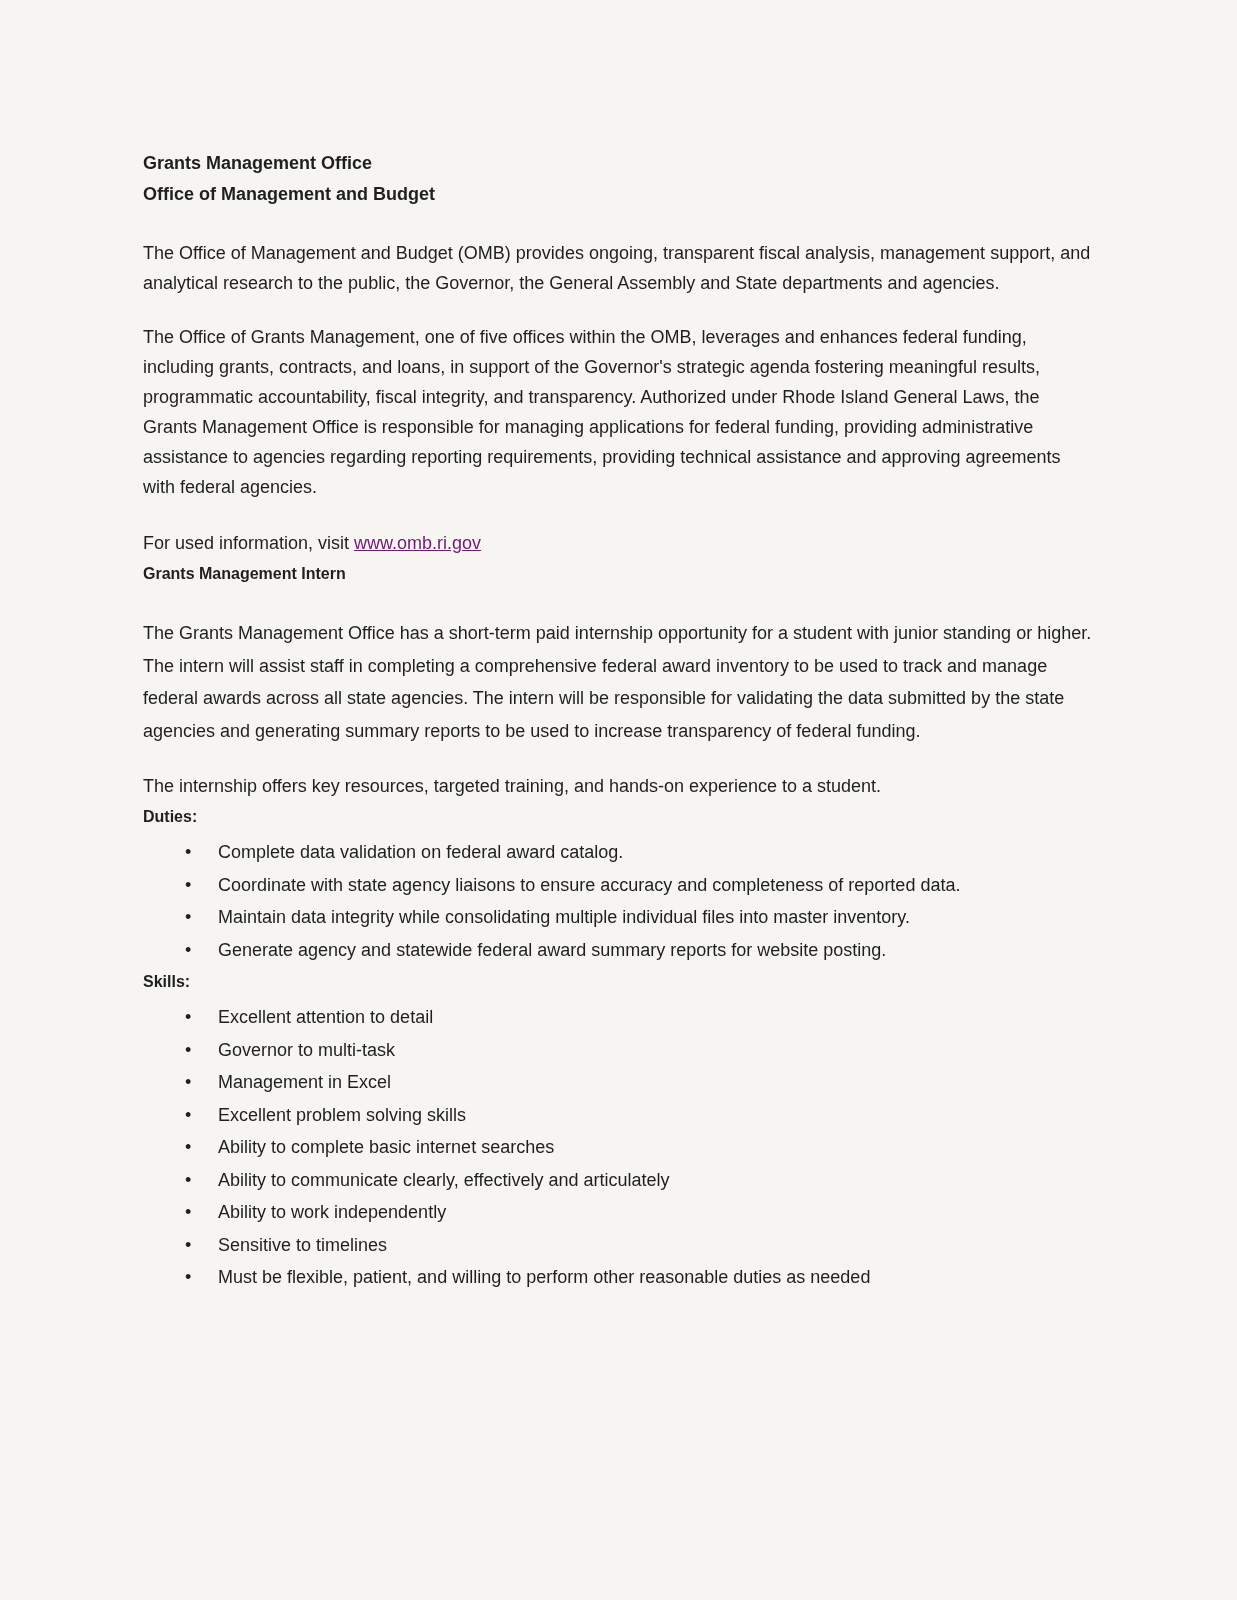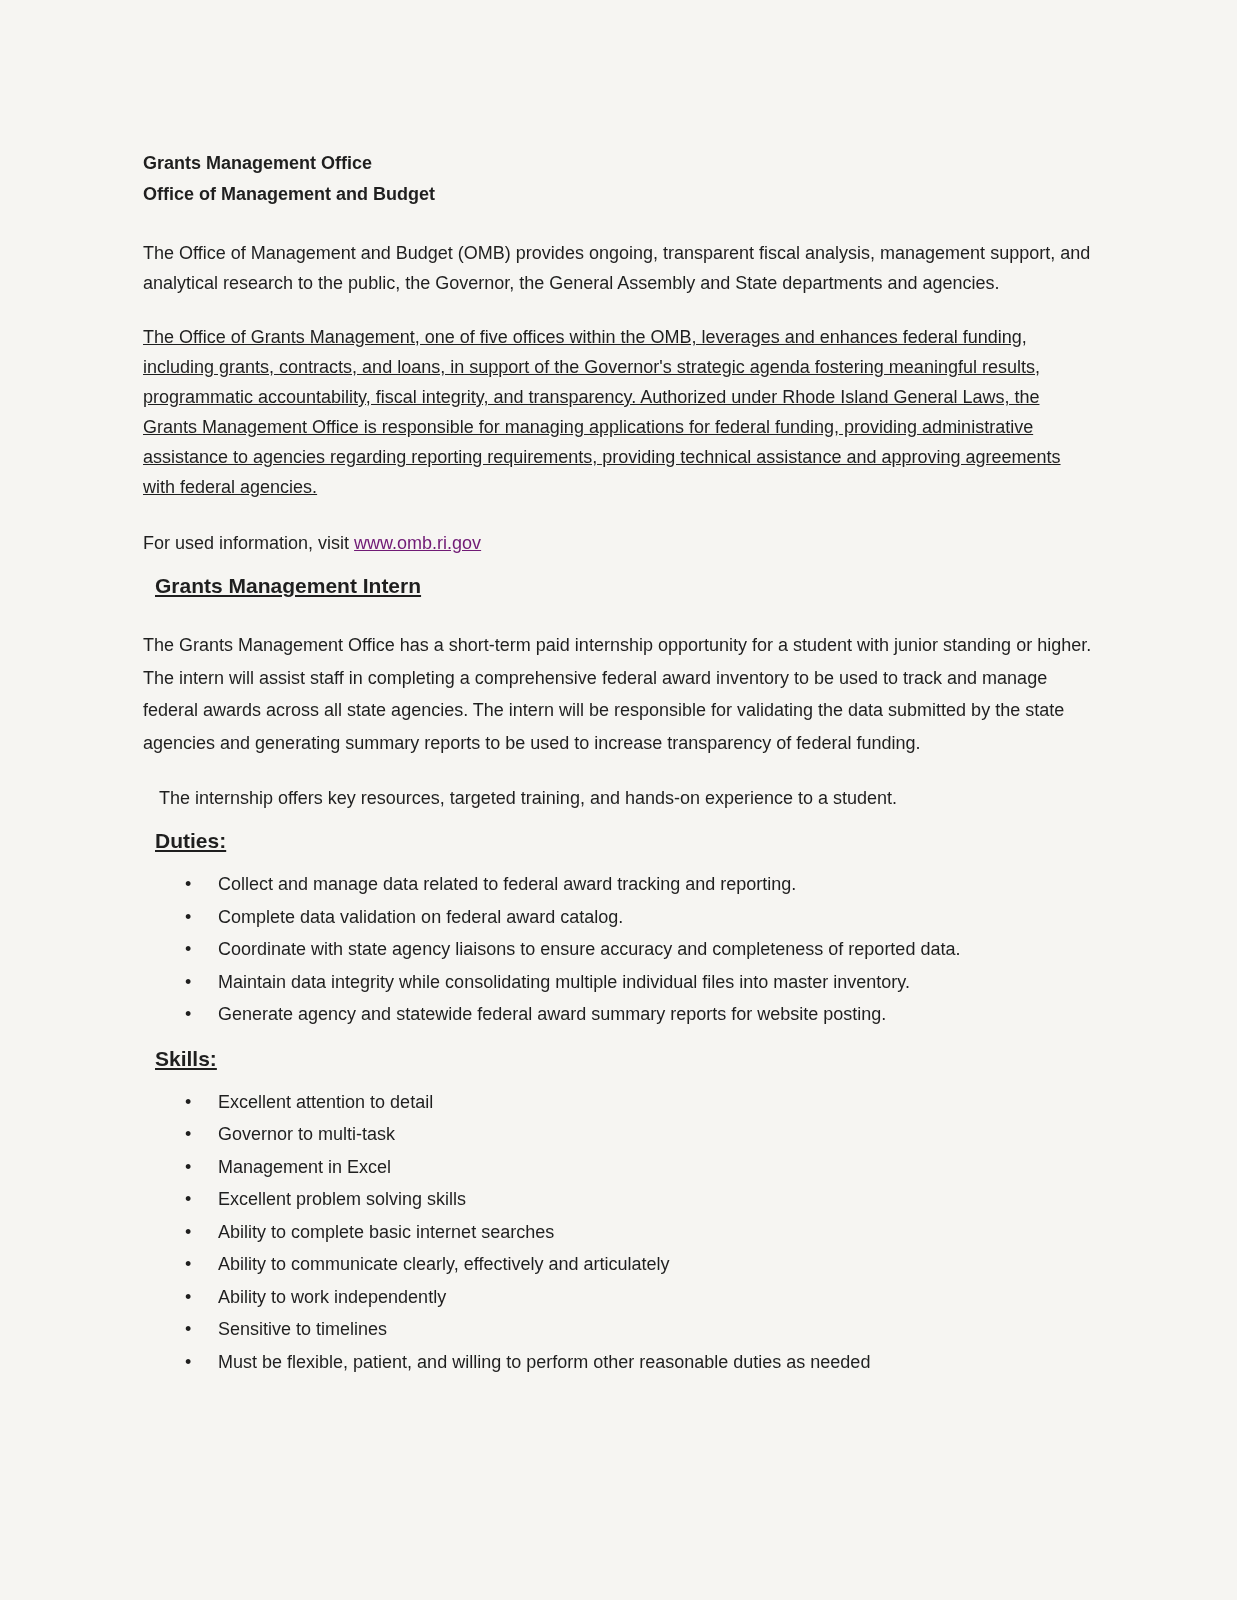--- a/index.html
+++ b/index.html
@@ -25,33 +25,32 @@
   }
   .para {
     font-size: 18px;
     line-height: 30px;
     margin: 0;
   }
   .para-loose {
     line-height: 32.5px;
   }
   .mt-para1 { margin-top: 28px; }
-  .mt-para2 { margin-top: 24px; text-decoration: underline; }
+  .mt-para2 { margin-top: 24px; }
   .mt-link  { margin-top: 26px; }
   .mt-intern-h { margin-top: 26px; }
   .mt-intern-p { margin-top: 28px; }
-  .mt-offers { margin-top: 24px; margin-left: 16px; }
+  .mt-offers { margin-top: 24px; }
   .mt-section { margin-top: 26px; }
   .mt-skills { margin-top: 30px; }
   .section-heading {
-    font-size: 21px;
+    font-size: 16px;
     font-weight: bold;
     line-height: 31px;
-    margin: 12px;
-    text-decoration: underline;
+    margin: 0;
   }
   a.doc-link {
     color: #701a75;
     text-decoration: underline;
     cursor: pointer;
   }
   ul.bullet-list {
     list-style: none;
     margin: 4px 0 0 0;
     padding: 0;
@@ -85,21 +84,20 @@
   <p class="para mt-link"><span>For used information, visit </span><a class="doc-link" href="#">www.omb.ri.gov</a></p>
 
   <p class="section-heading mt-intern-h">Grants Management Intern</p>
 
   <p class="para para-loose mt-intern-p">The Grants Management Office has a short-term paid internship opportunity for a student with junior standing or higher. The intern will assist staff in completing a comprehensive federal award inventory to be used to track and manage federal awards across all state agencies. The intern will be responsible for validating the data submitted by the state agencies and generating summary reports to be used to increase transparency of federal funding.</p>
 
   <p class="para mt-offers">The internship offers key resources, targeted training, and hands-on experience to a student.</p>
 
   <p class="section-heading mt-section">Duties:</p>
   <ul class="bullet-list">
-    <li>Collect and manage data related to federal award tracking and reporting.</li>
     <li>Complete data validation on federal award catalog.</li>
     <li>Coordinate with state agency liaisons to ensure accuracy and completeness of reported data.</li>
     <li>Maintain data integrity while consolidating multiple individual files into master inventory.</li>
     <li>Generate agency and statewide federal award summary reports for website posting.</li>
   </ul>
 
   <p class="section-heading mt-skills">Skills:</p>
   <ul class="bullet-list">
     <li>Excellent attention to detail</li>
     <li>Governor to multi-task</li>

